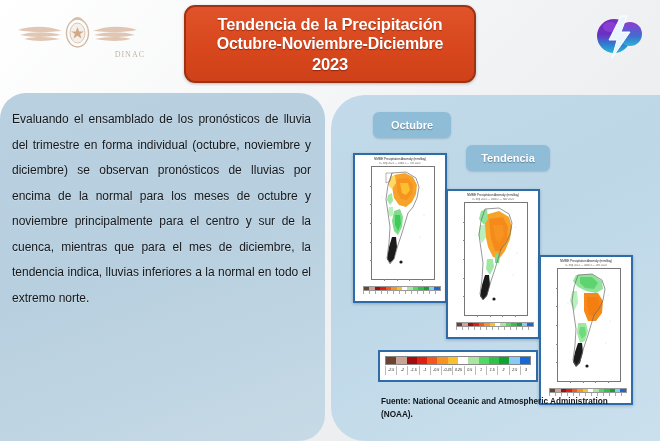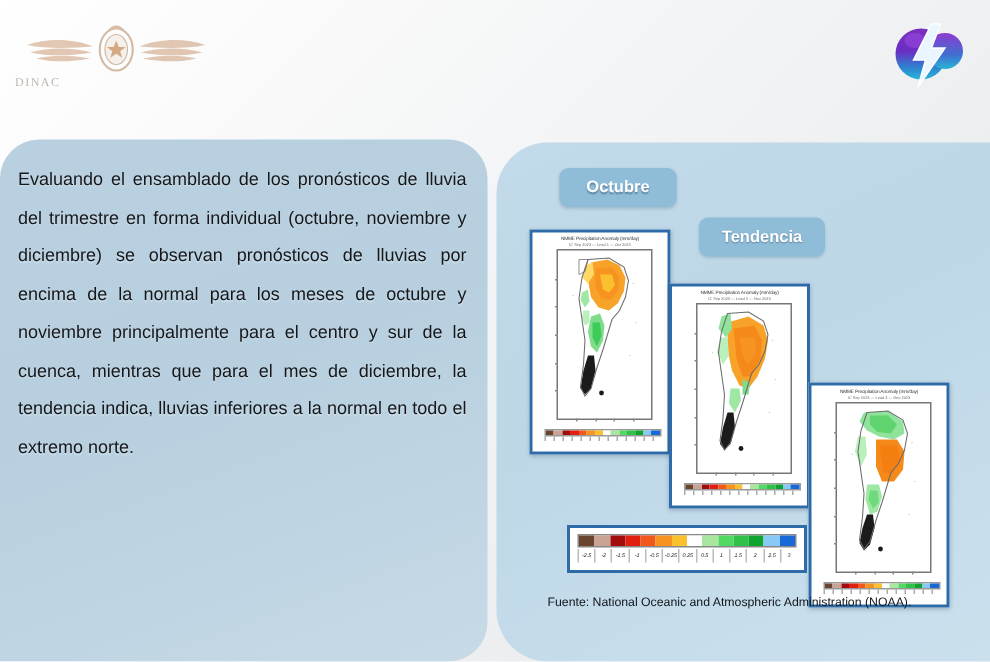--- a/index.html
+++ b/index.html
@@ -10,21 +10,21 @@
     position:relative;
   }
   
   #header{position:absolute;left:0;top:0;width:660px;height:96px;}
   .logo-left{
     position:absolute;left:10px;top:8px;width:135px;height:62px;
     opacity:.55;
   }
   .logo-left .wings{position:absolute;left:0;top:8px;width:135px;height:34px;}
   .logo-left .dinac-txt{
-    position:absolute;left:0;top:42px;width:135px;text-align:left;
+    position:absolute;left:0;top:42px;width:135px;text-align:right;
     font-family:"Liberation Serif",serif;font-size:8px;letter-spacing:1px;
     color:#8d7a68;
   }
   .logo-right{position:absolute;right:14px;top:8px;width:56px;height:56px;}
 
   #title-banner{
     position:absolute;left:184px;top:5px;width:292px;height:78px;
     background:linear-gradient(180deg,#e0532a 0%,#d8471d 55%,#cf4119 100%);
     border:2px solid #9e3212;border-radius:11px;
     box-shadow:0 1px 3px rgba(0,0,0,.25);
@@ -116,22 +116,22 @@
   }
   #legend-strip{display:flex;width:100%;height:9px;border:.6px solid #888;box-sizing:border-box;}
   #legend-strip i{flex:1;display:block;}
   #legend-labels{display:flex;width:100%;height:9px;margin-top:1px;}
   #legend-labels i{
     flex:1;font-size:3.6px;color:#222;text-align:center;line-height:9px;
     border-left:.5px solid #bbb;white-space:nowrap;
   }
 
   #source-note{
-    position:absolute;left:34px;top:301px;width:250px;
-    font-size:8.2px;font-weight:normal;color:#11151a;line-height:12.5px;
+    position:absolute;left:50px;top:301px;width:250px;
+    font-size:8.2px;font-weight:bold;color:#11151a;line-height:12.5px;
   }
 </style>
 </head>
 <body>
 
 <div id="header">
 
   <div class="logo-left">
     <svg class="wings" viewBox="0 0 135 34">
       <g fill="#c08a5e" opacity=".85">
@@ -163,20 +163,25 @@
         <stop offset="60%" stop-color="#3f6fd0"></stop>
         <stop offset="100%" stop-color="#2bb4d6"></stop>
       </linearGradient>
     </defs>
     <circle cx="24" cy="28" r="17" fill="url(#cg)"></circle>
     <circle cx="40" cy="26" r="12" fill="url(#cg2)"></circle>
     <ellipse cx="20" cy="19" rx="7" ry="5" fill="#9a4be0" opacity=".55"></ellipse>
     <polygon points="31,8 19,32 27,32 22,50 40,24 31,24 37,8" fill="#eaf6ff" stroke="#ffffff" stroke-width="1"></polygon>
   </svg>
 
+  <div id="title-banner">
+    <div class="tline">Tendencia de la Precipitación</div>
+    <div class="tline small">Octubre-Noviembre-Diciembre</div>
+    <div class="tline">2023</div>
+  </div>
 </div>
 
 <div id="text-panel">
   <div id="body-text">Evaluando el ensamblado de los pronósticos de lluvia del trimestre en forma individual (octubre, noviembre y diciembre) se observan pronósticos de lluvias por encima de la normal para los meses de octubre y noviembre principalmente para el centro y sur de la cuenca, mientras que para el mes de diciembre, la tendencia indica, lluvias inferiores a la normal en todo el extremo norte.</div>
 </div>
 
 <div id="maps-panel">
 
   <div class="month-tag" id="tag-oct">Octubre</div>
   <div class="month-tag" id="tag-nov">Tendencia</div>

